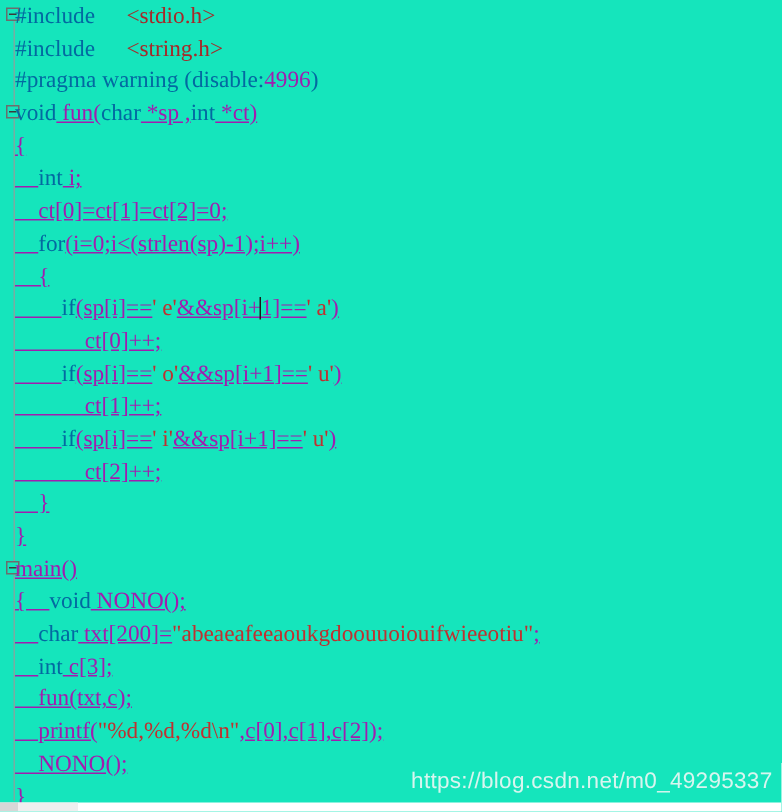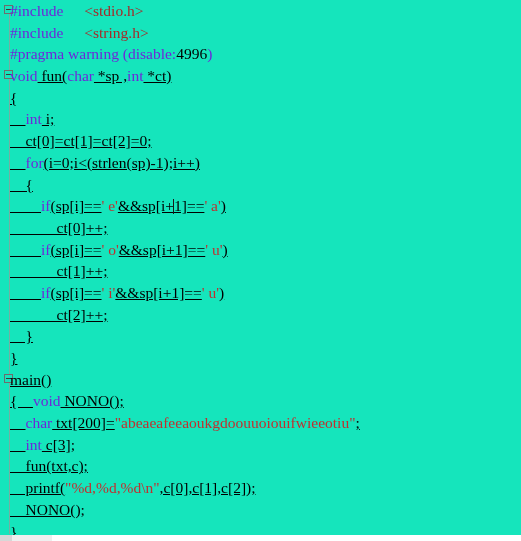--- a/index.html
+++ b/index.html
@@ -108,33 +108,34 @@
     width: 12px; height: 6px;
     background: #d7d7d7;
   }
   .bottom-strip .seg-b {
     position: absolute;
     left: 12px; top: 0;
     width: 40px; height: 6px;
     background: #efefef;
   }
 </style>
-<style>.kw,.pre{color:#6d28d9;}.str,.chr{color:#c03030;}.inc{color:#a52a2a;}.plain,.num{color:#000000;}.fold-box{background:#15e5bc;}</style></head>
+<style>.kw,.pre{color:#0369a1;}.str,.chr{color:#c03030;}.inc{color:#a52a2a;}.plain,.num{color:#a21caf;}.fold-box{background:#15e5bc;}</style></head>
 <body>
 
 <div id="editor" style="background: rgb(21, 229, 188);">
 
   <div class="gutter">
     <div class="outline-rail"></div>
   <div class="fold-box" style="top: 5px;"></div>
       <div class="fold-box" style="top: 70.1px;"></div>
       <div class="fold-box" style="top: 373.9px;"></div>
     </div>
 
   <div class="code"><div class="line"><span class="pre">#include </span><span class="inc">&lt;stdio.h&gt;</span></div><div class="line"><span class="pre">#include </span><span class="inc">&lt;string.h&gt;</span></div><div class="line"><span class="pre">#pragma warning (disable:</span><span class="num">4996</span><span class="pre">)</span></div><div class="line"><span class="kw">void</span><span class="plain"> fun(</span><span class="kw">char</span><span class="plain"> *sp ,</span><span class="kw">int</span><span class="plain"> *ct)</span></div><div class="line"><span class="plain">{</span></div><div class="line"><span class="plain">    </span><span class="kw">int</span><span class="plain"> i;</span></div><div class="line"><span class="plain">    ct[0]=ct[1]=ct[2]=0;</span></div><div class="line"><span class="plain">    </span><span class="kw">for</span><span class="plain">(i=0;i&lt;(strlen(sp)-1);i++)</span></div><div class="line"><span class="plain">    {</span></div><div class="line"><span class="plain">        </span><span class="kw">if</span><span class="plain">(sp[i]==</span><span class="chr">' e'</span><span class="plain">&amp;&amp;sp[i+</span><span class="caret"></span><span class="plain">1]==</span><span class="chr">' a'</span><span class="plain">)</span></div><div class="line"><span class="plain">            ct[0]++;</span></div><div class="line"><span class="plain">        </span><span class="kw">if</span><span class="plain">(sp[i]==</span><span class="chr">' o'</span><span class="plain">&amp;&amp;sp[i+1]==</span><span class="chr">' u'</span><span class="plain">)</span></div><div class="line"><span class="plain">            ct[1]++;</span></div><div class="line"><span class="plain">        </span><span class="kw">if</span><span class="plain">(sp[i]==</span><span class="chr">' i'</span><span class="plain">&amp;&amp;sp[i+1]==</span><span class="chr">' u'</span><span class="plain">)</span></div><div class="line"><span class="plain">            ct[2]++;</span></div><div class="line"><span class="plain">    }</span></div><div class="line"><span class="plain">}</span></div><div class="line"><span class="plain">main()</span></div><div class="line"><span class="plain">{    </span><span class="kw">void</span><span class="plain"> NONO();</span></div><div class="line"><span class="plain">    </span><span class="kw">char</span><span class="plain"> txt[200]=</span><span class="str">"abeaeafeeaoukgdoouuoiouifwieeotiu"</span><span class="plain">;</span></div><div class="line"><span class="plain">    </span><span class="kw">int</span><span class="plain"> c[3];</span></div><div class="line"><span class="plain">    fun(txt,c);</span></div><div class="line"><span class="plain">    printf(</span><span class="str">"%d,%d,%d\n"</span><span class="plain">,c[0],c[1],c[2]);</span></div><div class="line"><span class="plain">    NONO();</span></div><div class="line"><span class="plain">}</span></div></div>
 
+  <div class="watermark">https://blog.csdn.net/m0_49295337</div>
 
   <div class="bottom-strip">
     <div class="seg-a"></div>
     <div class="seg-b"></div>
   </div>
 
 </div>
 
 </body></html>

